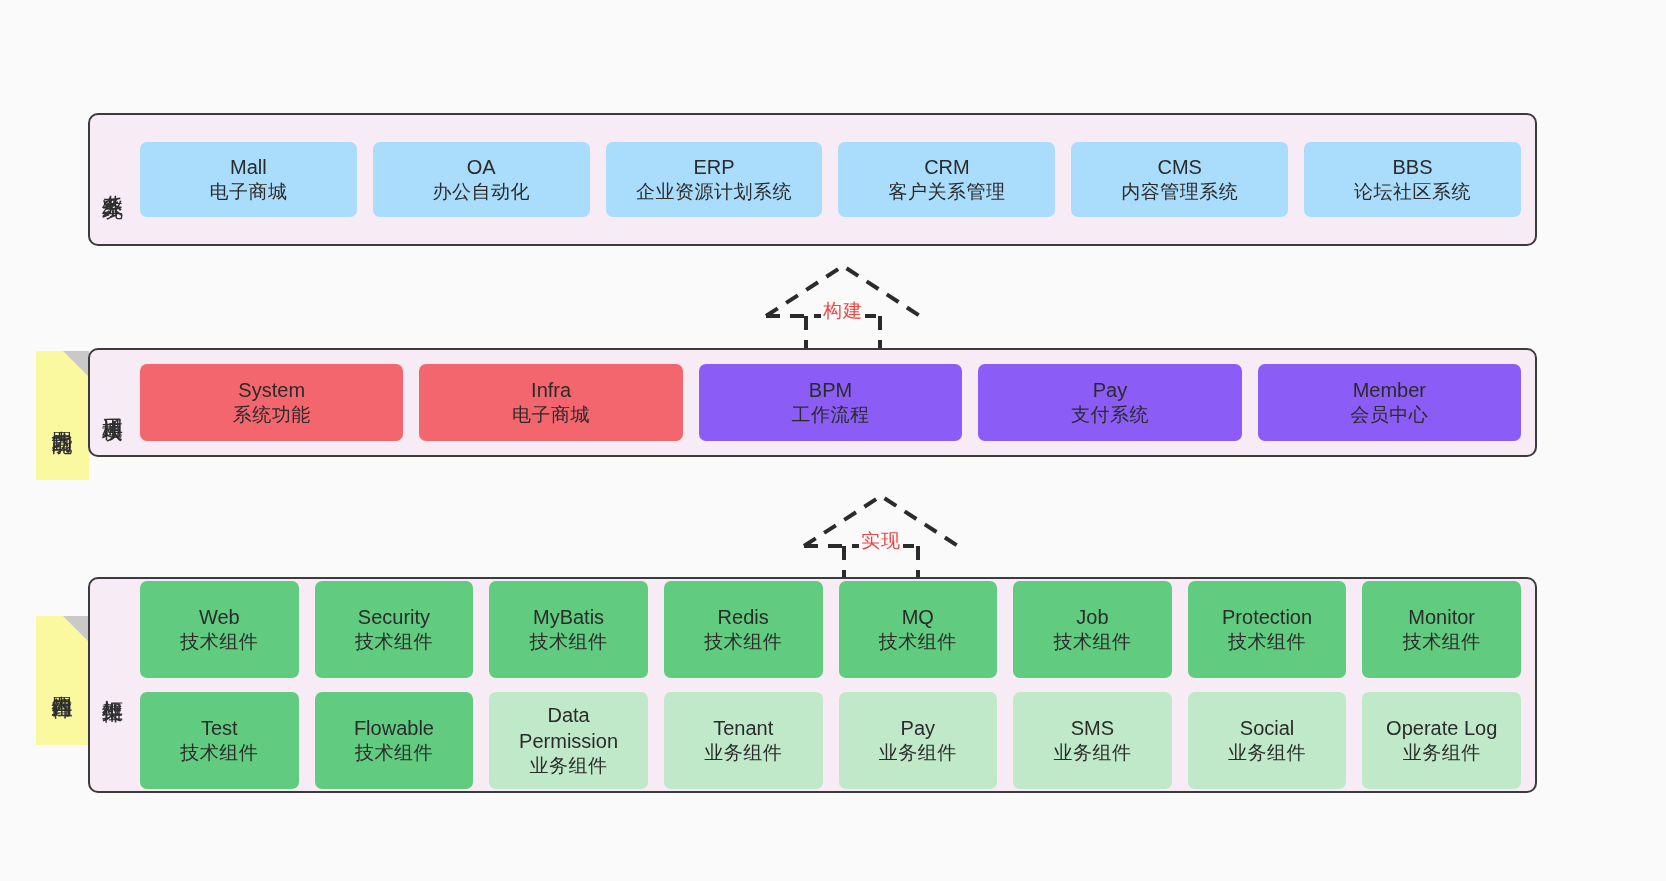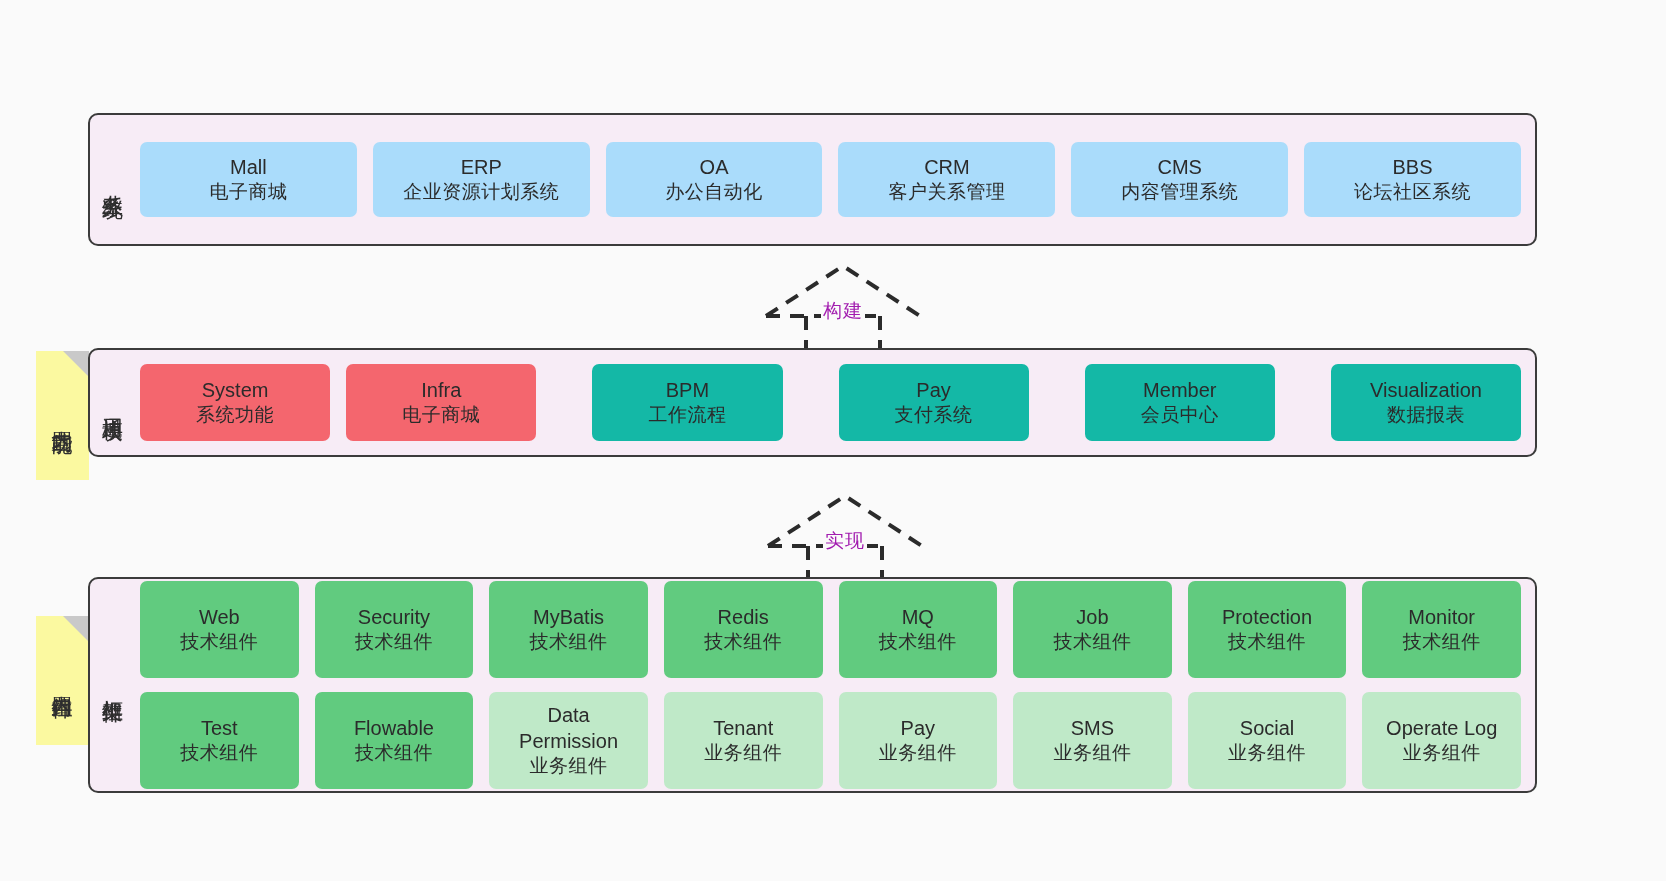--- a/index.html
+++ b/index.html
@@ -81,21 +81,21 @@
   }
   .card .cn {
     font-size: 19px;
     letter-spacing: 0.5px;
     white-space: nowrap;
   }
   .card.wrap-en .en { white-space: normal; }
 
   .c-blue       { background: #aadcfb; }
   .c-red        { background: #f4666e; }
-  .c-pink       { background: #14b8a6; margin-left: 40px; }
+  .c-pink       { background: #8b5cf6; }
   .c-green      { background: #61cb7f; }
   .c-lightgreen { background: #bfe9c8; }
 
   .h-layer1 .card { height: 75px; }
   .h-layer2 .card { height: 77px; }
   .h-layer3 .card { height: 97px; }
 
   
   .note {
     position: absolute;
@@ -129,46 +129,46 @@
     height: 96px;
   }
   .arrow svg { display: block; }
   .arrow .arrow-label {
     position: absolute;
     left: 50%;
     transform: translateX(-50%);
     top: 40px;
     font-size: 19px;
     letter-spacing: 1px;
-    color: #a21caf;
+    color: #ef4444;
     background: #fafafa;
     padding: 0 2px;
     white-space: nowrap;
   }
 </style>
 </head>
 <body>
 
 <div id="canvas">
 
   <div class="layer h-layer1" id="layer-business-system" style="left:88px; top:113px; width:1449px; height:133px;">
     <div class="layer-title">业务系统</div>
     <div class="layer-body">
       <div class="row">
         <div class="card c-blue">
           <span class="en">Mall</span>
           <span class="cn">电子商城</span>
         </div>
         <div class="card c-blue">
+          <span class="en">OA</span>
+          <span class="cn">办公自动化</span>
+        </div>
+        <div class="card c-blue">
           <span class="en">ERP</span>
           <span class="cn">企业资源计划系统</span>
-        </div>
-        <div class="card c-blue">
-          <span class="en">OA</span>
-          <span class="cn">办公自动化</span>
         </div>
         <div class="card c-blue">
           <span class="en">CRM</span>
           <span class="cn">客户关系管理</span>
         </div>
         <div class="card c-blue">
           <span class="en">CMS</span>
           <span class="cn">内容管理系统</span>
         </div>
         <div class="card c-blue">
@@ -211,29 +211,25 @@
           <span class="cn">工作流程</span>
         </div>
         <div class="card c-pink">
           <span class="en">Pay</span>
           <span class="cn">支付系统</span>
         </div>
         <div class="card c-pink">
           <span class="en">Member</span>
           <span class="cn">会员中心</span>
         </div>
-        <div class="card c-pink">
-          <span class="en">Visualization</span>
-          <span class="cn">数据报表</span>
-        </div>
       </div>
     </div>
   </div>
 
-  <div class="arrow" id="connector-implement" style="left:760px; top:488px;">
+  <div class="arrow" id="connector-implement" style="left:796px; top:488px;">
     <svg width="170" height="96" viewBox="0 0 170 96" aria-hidden="true">
       <polyline points="8,58 85,8 162,58" fill="none" stroke="#2b2b2b" stroke-width="4" stroke-dasharray="14,10" stroke-linecap="butt"></polyline>
       <polyline points="48,58 48,96" fill="none" stroke="#2b2b2b" stroke-width="4" stroke-dasharray="14,10"></polyline>
       <polyline points="122,58 122,96" fill="none" stroke="#2b2b2b" stroke-width="4" stroke-dasharray="14,10"></polyline>
       <polyline points="8,58 122,58" fill="none" stroke="#2b2b2b" stroke-width="4" stroke-dasharray="14,10"></polyline>
     </svg>
     <span class="arrow-label">实现</span>
   </div>
 
   <div class="note" id="note-builtin-component" style="left:36px; top:616px; width:53px; height:129px;">

